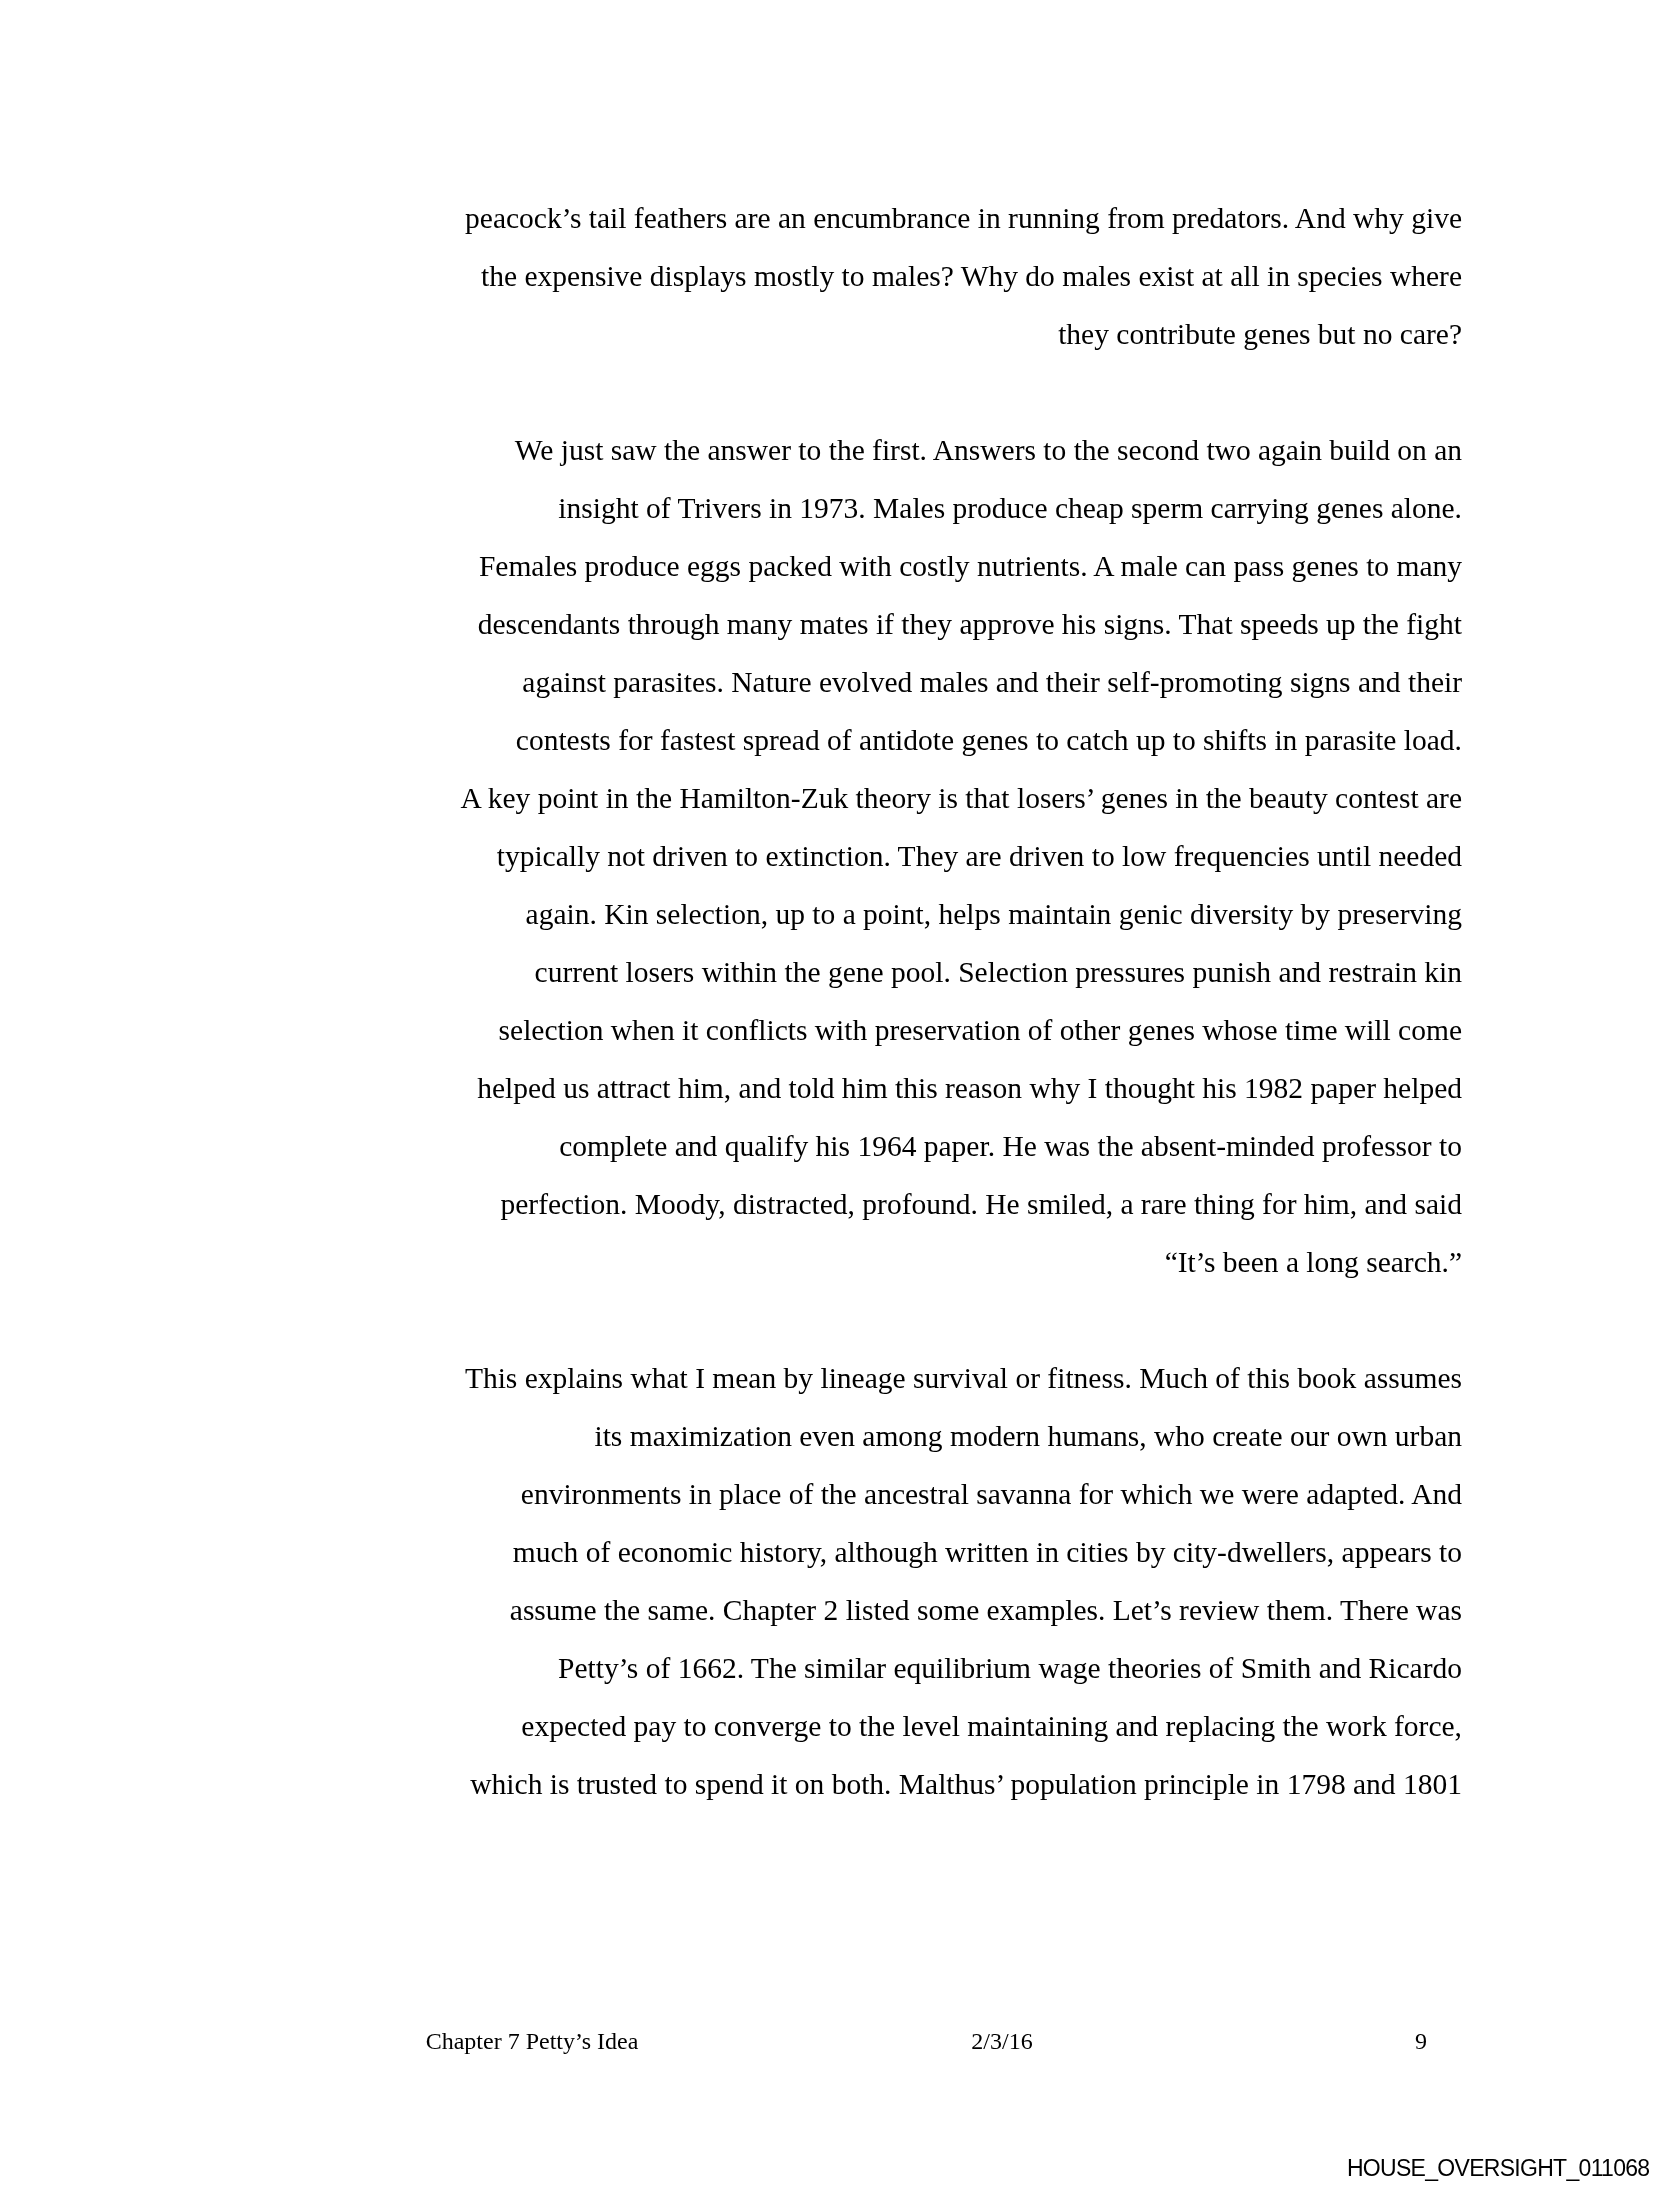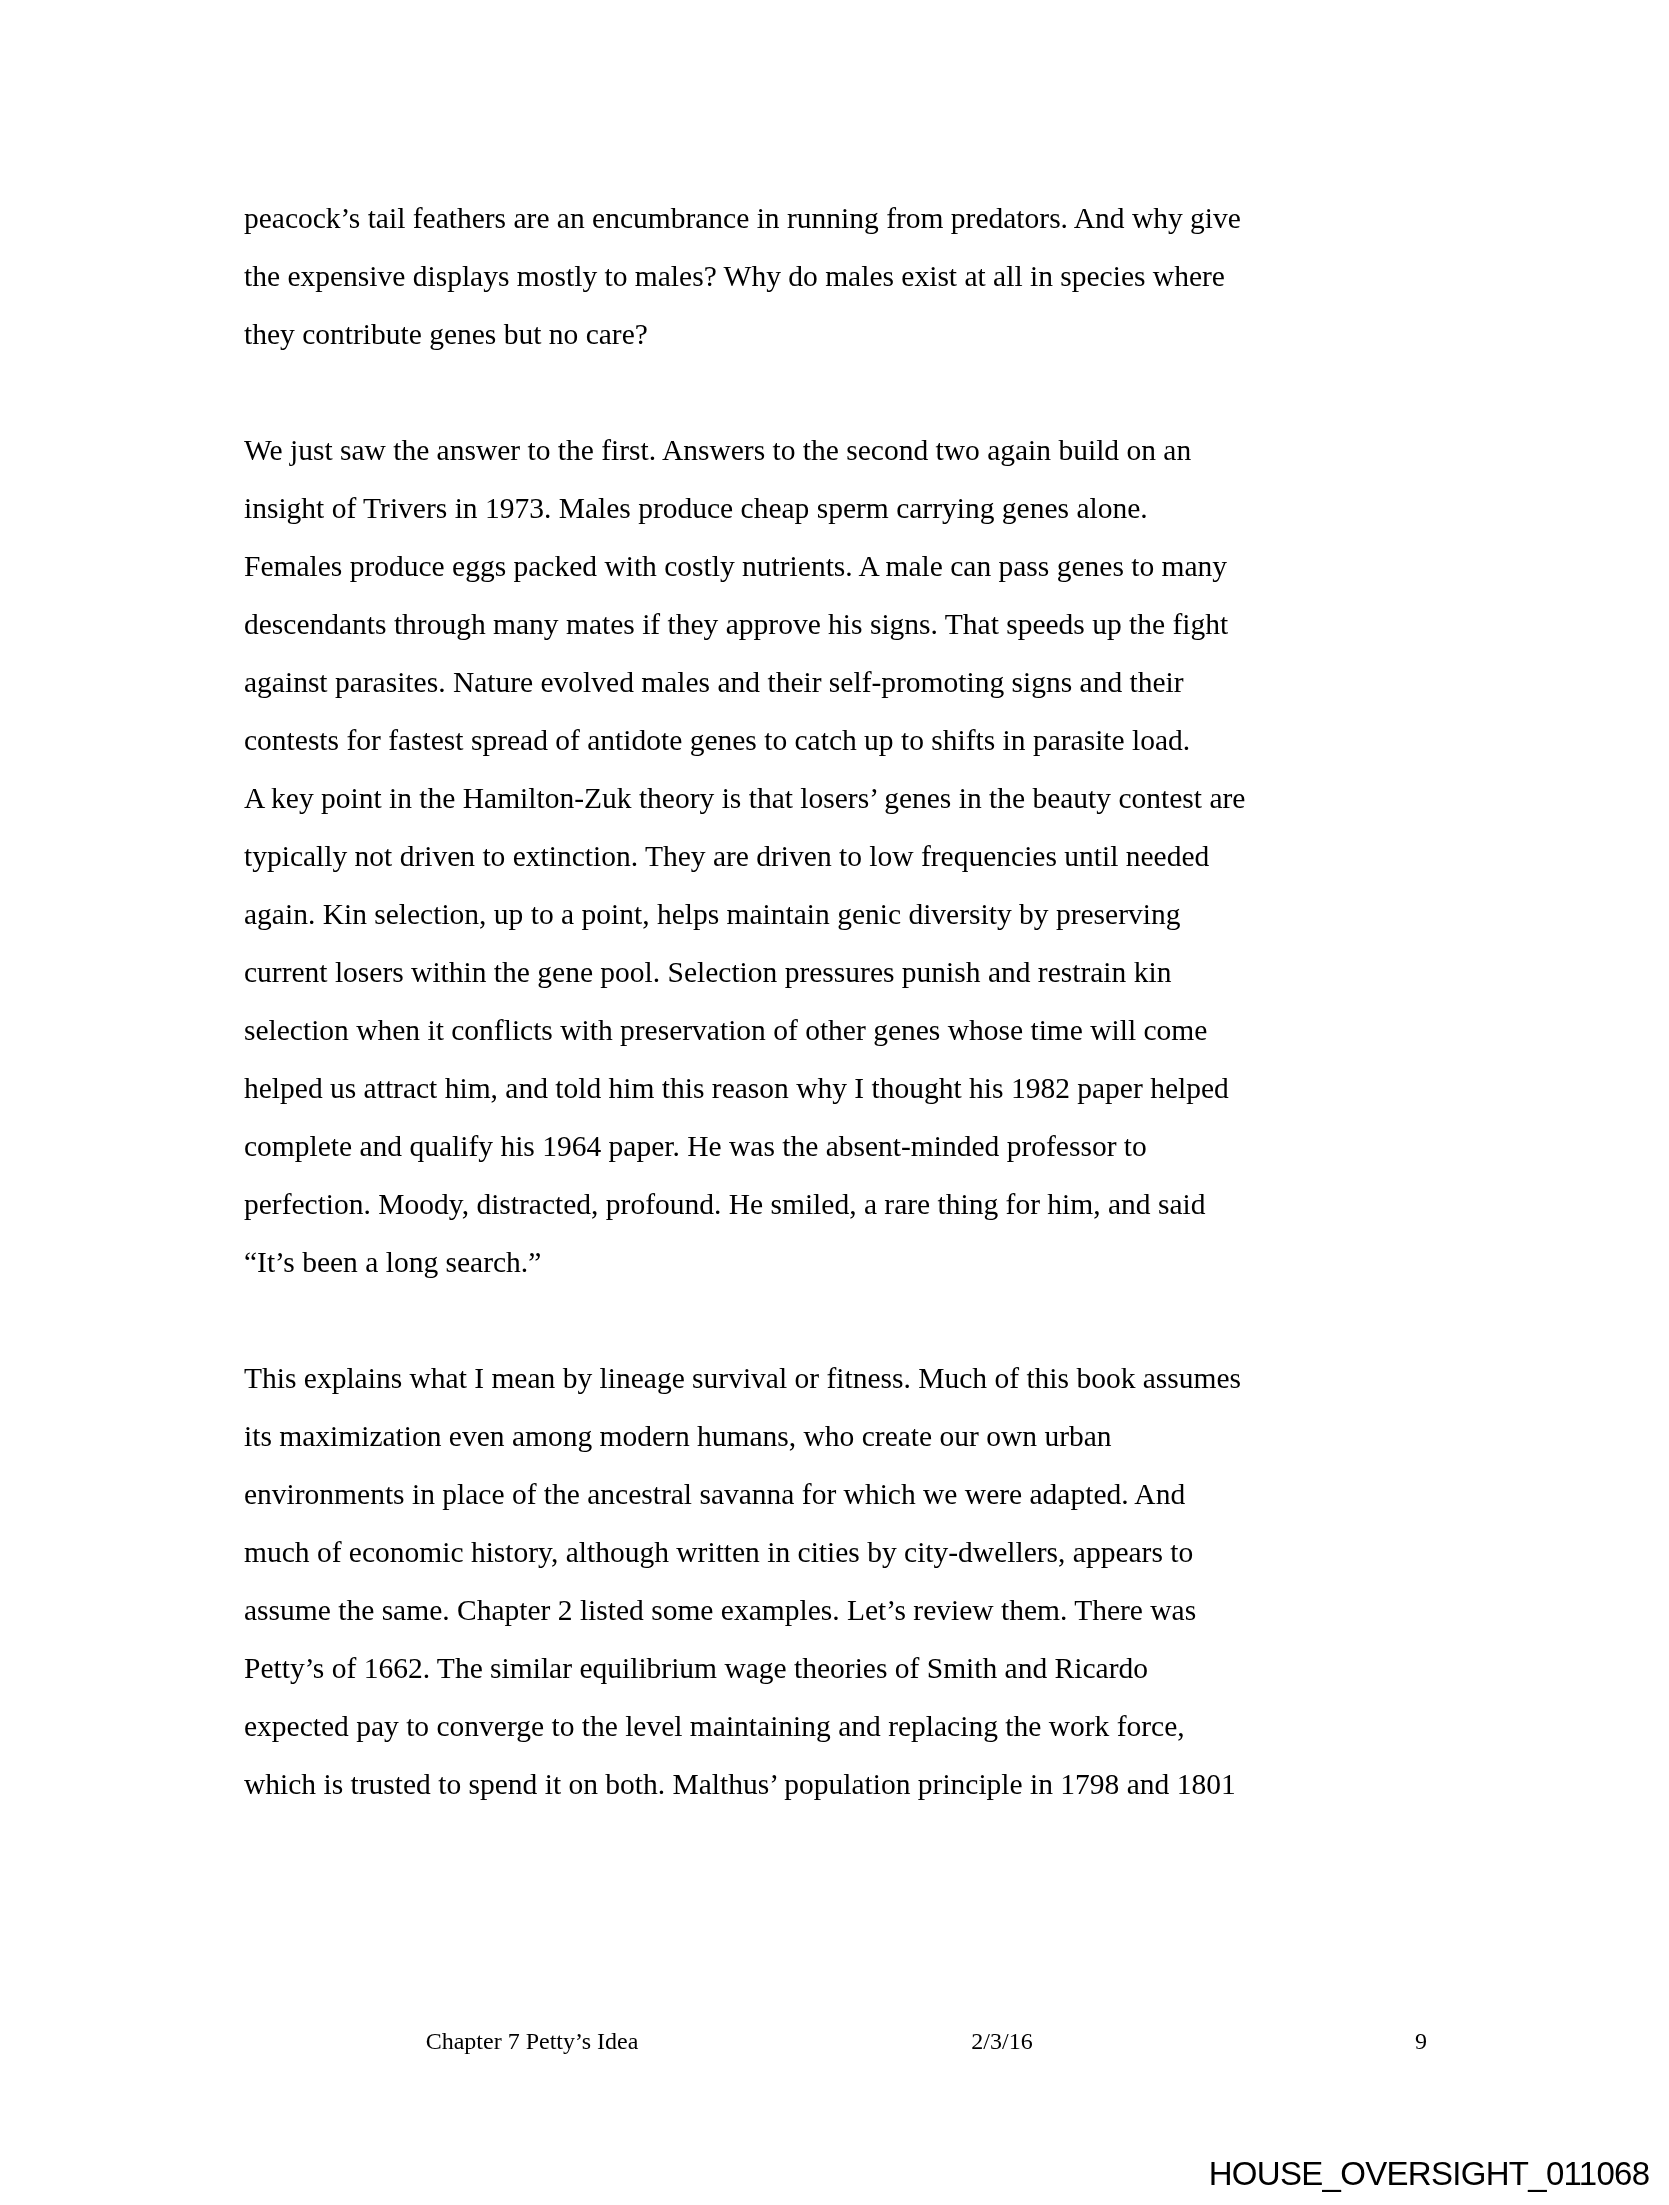--- a/index.html
+++ b/index.html
@@ -22,21 +22,21 @@
     position: absolute;
     left: 244px;
     top: 189px;
     width: 1218px;
     font-size: 29.5px;
     line-height: 58px;
   }
   .block { margin-top: 58px; }
   .block:first-child { margin-top: 0; }
   .block.after-heading { margin-top: 0; }
-  .line { white-space: nowrap; }
+  .line { white-space: nowrap; text-align: right; }
   .heading-block .line {
     font-weight: bold;
     text-decoration: underline;
     text-decoration-thickness: 2px;
     text-underline-offset: 5.9px;
   }
   .footer {
     position: absolute;
     left: 244px;
     top: 2027px;
@@ -47,21 +47,21 @@
     grid-template-columns: 1fr 1fr 1fr;
   }
   .footer .f-left  { text-align: right; }
   .footer .f-center{ text-align: right; }
   .footer .f-right { text-align: right; }
   .stamp {
     position: absolute;
     top: 2155px;
     right: 19.6px;
     font-family: "Liberation Sans", sans-serif;
-    font-size: 33px;
+    font-size: 23px;
     letter-spacing: -0.7px;
     color: #000000;
     margin-left: 32px;
   }
 </style>
 </head>
 <body>
 
 <div class="page">
 

